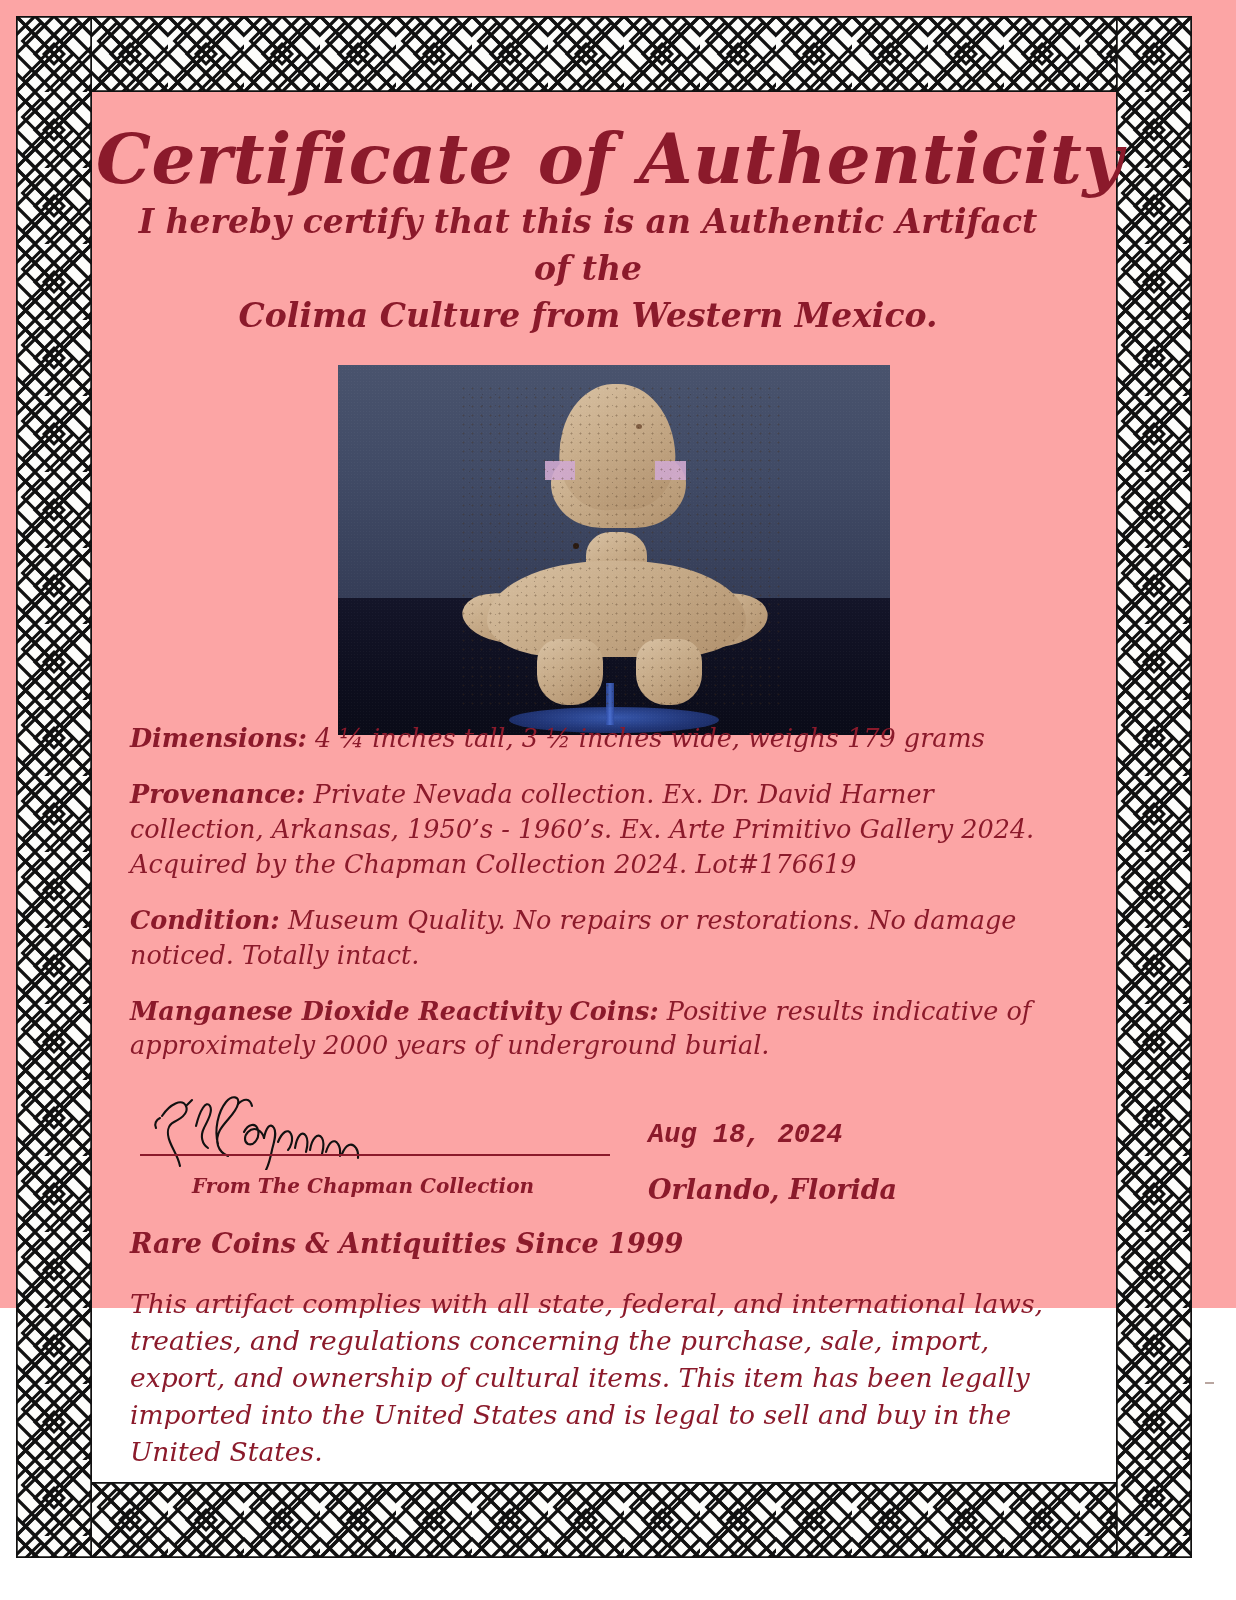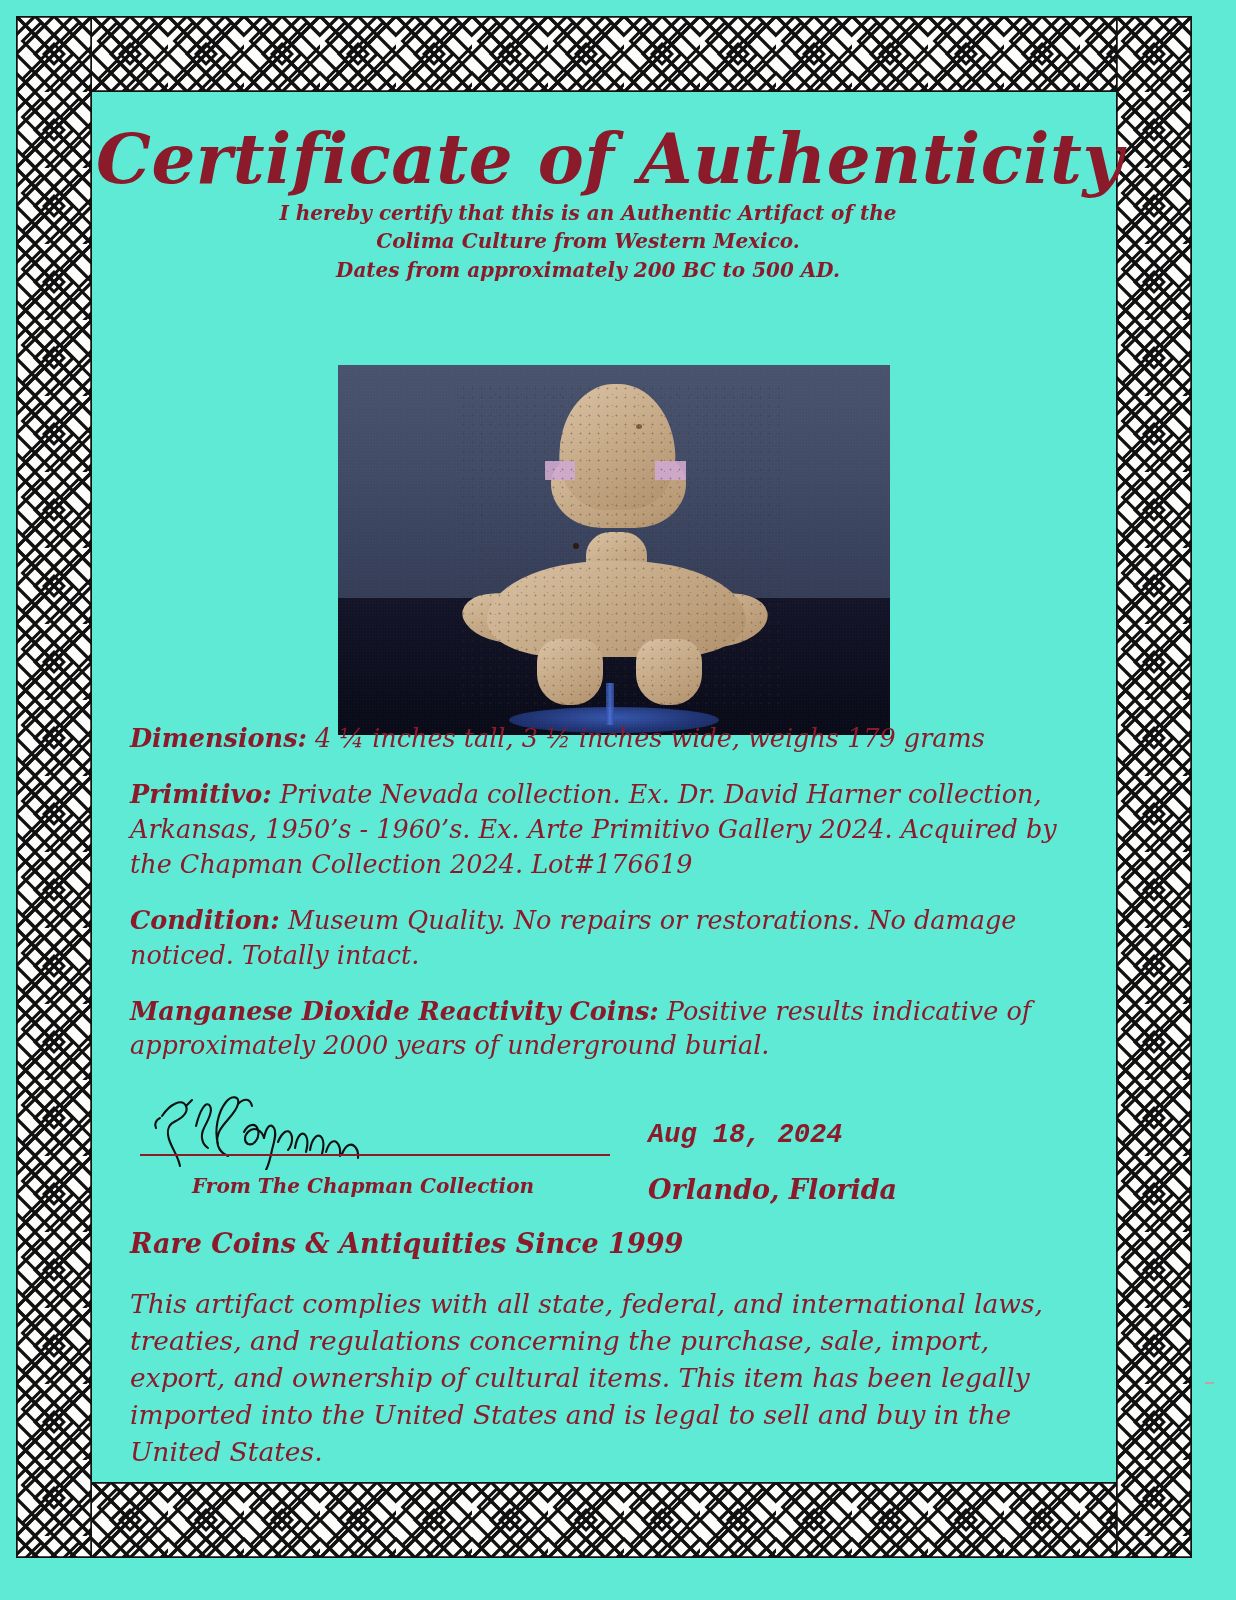--- a/index.html
+++ b/index.html
@@ -10,22 +10,22 @@
   body {
     width: 1236px;
     height: 1600px;
     overflow: hidden;
     font-family: "DejaVu Serif", serif;
   }
 
   #page {
     position: relative;
     width: 1236px;
-    height: 1600px;
-    background: #5eead4;
+    height: 1308px;
+    background: #fca5a5;
   }
 
   
   #border-frame {
     position: absolute;
     left: 16px;
     top: 16px;
     width: 1176px;
     height: 1542px;
     box-sizing: border-box;
@@ -65,21 +65,21 @@
     margin: 32px 0 6px 0;
     white-space: nowrap;
   }
 
   .subtitle {
     text-align: center;
     color: #8b1a2b;
     font-family: "DejaVu Serif", serif;
     font-weight: bold;
     font-style: italic;
-    font-size: 20px;
+    font-size: 33px;
     line-height: 1.42;
     margin: 0 40px;
   }
 
   
   #photo-wrap {
     position: absolute;
     left: 242px;
     top: 273px;
     width: 552px;
@@ -382,21 +382,20 @@
     </div>
   </div>
 
   <div id="content">
 
     <h1 class="title">Certificate of Authenticity</h1>
 
     <div class="subtitle">
       <div>I hereby certify that this is an Authentic Artifact of the</div>
       <div>Colima Culture from Western Mexico.</div>
-      <div>Dates from approximately 200 BC to 500 AD.</div>
     </div>
 
     <div id="photo-wrap">
       <div id="photo">
         <div class="bg-upper"></div>
         <div class="bg-lower"></div>
 
         <div class="stand-disc"></div>
         <div class="stand-post"></div>
 
@@ -419,21 +418,21 @@
       </div>
     </div>
 
     <div id="body-text">
 
       <p class="para">
         <span class="lbl">Dimensions:</span><span> 4 ¼ inches tall, 3 ½ inches wide, weighs 179 grams</span>
       </p>
 
       <p class="para">
-        <span class="lbl">Primitivo:</span><span> Private Nevada collection. Ex. Dr. David Harner collection, Arkansas, 1950’s - 1960’s. Ex. Arte Primitivo Gallery 2024. Acquired by the Chapman Collection 2024. Lot#176619</span>
+        <span class="lbl">Provenance:</span><span> Private Nevada collection. Ex. Dr. David Harner collection, Arkansas, 1950’s - 1960’s. Ex. Arte Primitivo Gallery 2024. Acquired by the Chapman Collection 2024. Lot#176619</span>
       </p>
 
       <p class="para">
         <span class="lbl">Condition:</span><span> Museum Quality. No repairs or restorations. No damage noticed. Totally intact.</span>
       </p>
 
       <p class="para">
         <span class="lbl">Manganese Dioxide Reactivity Coins:</span><span> Positive results indicative of approximately 2000 years of underground burial.</span>
       </p>
     </div>

